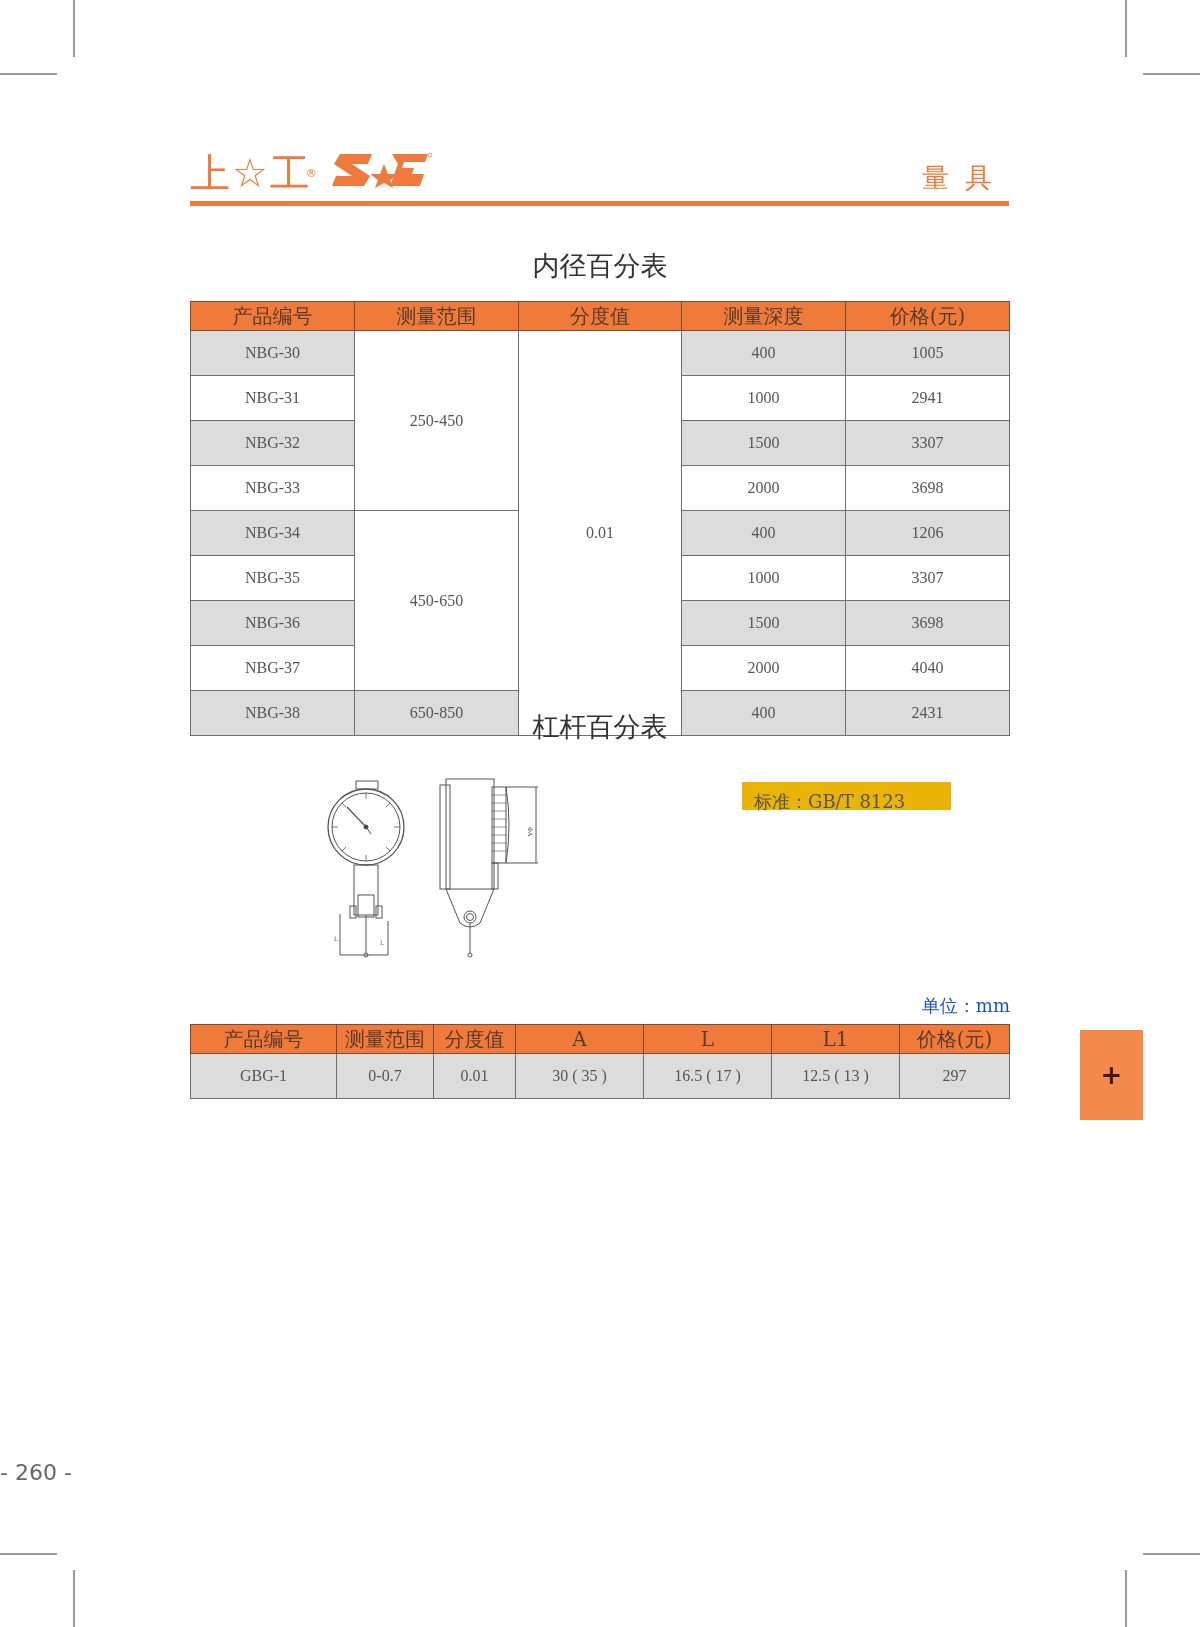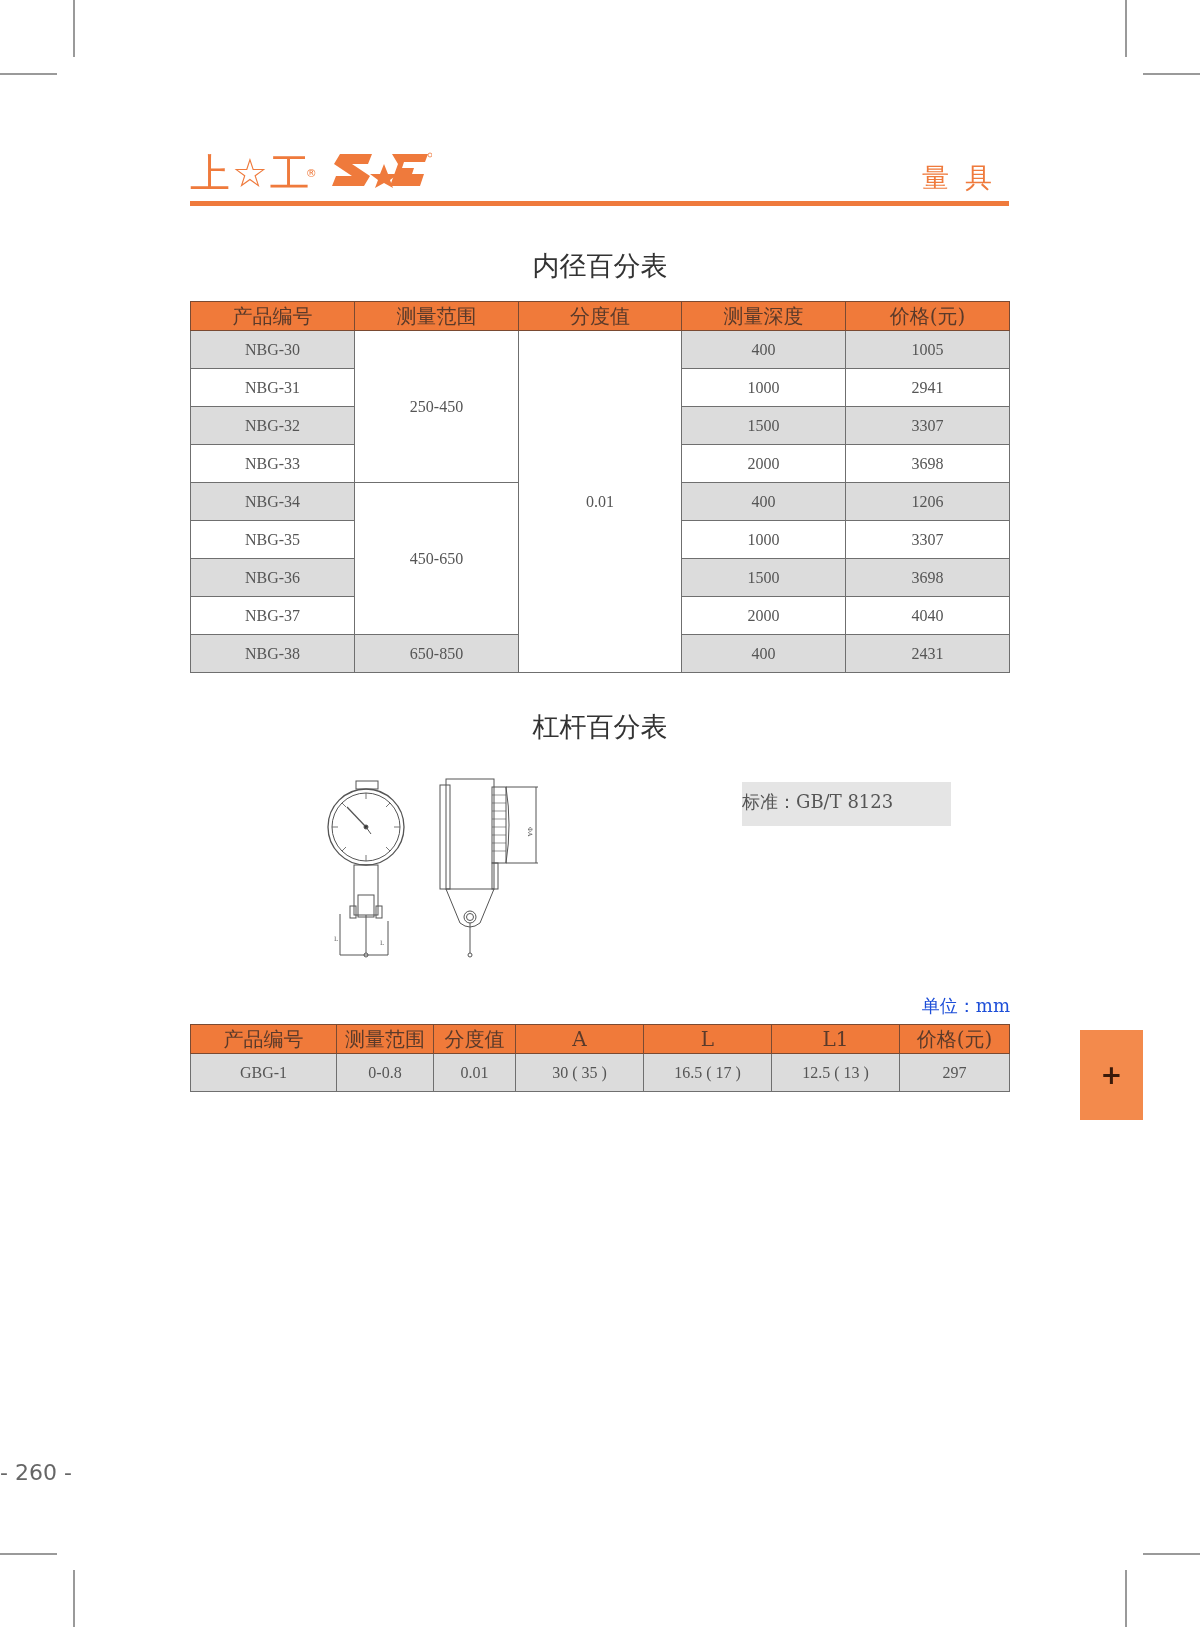--- a/index.html
+++ b/index.html
@@ -11,25 +11,25 @@
   .header-logo-left { position: absolute; left: 190px; top: 150px; font-family: "DejaVu Sans", sans-serif; font-size: 40px; color: #ef7a3c; letter-spacing: 2px; line-height: 47px; }
   .header-logo-left .reg { font-size: 11px; vertical-align: bottom; margin-left: -6px; }
   .header-logo-sg { position: absolute; left: 332px; top: 152px; width: 100px; height: 36px; }
   .header-section { position: absolute; right: 192px; top: 160px; font-family: "DejaVu Sans", sans-serif; font-size: 27px; color: #ef7a3c; letter-spacing: 16px; }
   .header-rule { position: absolute; left: 190px; top: 201px; width: 819px; height: 5px; background: #ef7a3c; }
 
   .section-title { position: absolute; left: 0; width: 1200px; text-align: center; font-family: "DejaVu Sans", sans-serif; font-size: 27px; color: #333; }
 
   table.spec { position: absolute; border-collapse: collapse; font-family: "Liberation Serif", serif; font-size: 16px; color: #555; table-layout: fixed; }
   table.spec th { background: #f07a3a; color: #5a3a2a; font-weight: normal; border: 1px solid #7a4a32; height: 29px; font-family: "DejaVu Serif", serif; font-size: 20px; }
-  table.spec td { border: 1px solid #6f6f6f; text-align: center; height: 38px; }
+  table.spec td { border: 1px solid #6f6f6f; text-align: center; height: 45px; }
   table.spec td.g { background: #dcdcdc; }
   table.spec td.w { background: #ffffff; }
 
-  .standard-box { position: absolute; left: 742px; top: 782px; width: 209px; height: 44px; background: #e5e5e5; font-family: "DejaVu Serif", serif; font-size: 18px; color: #555; line-height: 40px; }
+  .standard-box { position: absolute; left: 742px; top: 782px; width: 209px; height: 28px; background: #eab308; font-family: "DejaVu Serif", serif; font-size: 18px; color: #555; padding-left: 12px; line-height: 40px; }
   .unit-label { position: absolute; right: 190px; top: 994px; font-family: "DejaVu Serif", serif; font-size: 18px; color: #1d4ed8; }
 
   .drawing { position: absolute; left: 320px; top: 775px; width: 230px; height: 200px; }
 
   .side-tab { position: absolute; left: 1080px; top: 1030px; width: 63px; height: 90px; background: #f38a4c; display: flex; align-items: center; justify-content: center; font-family: "DejaVu Sans", sans-serif; font-size: 26px; color: #3a1a0a; font-weight: bold; cursor: pointer; }
 
   .page-number { position: absolute; left: 0; width: 1200px; top: 1460px; text-align: left; font-family: "DejaVu Sans", sans-serif; font-size: 22px; color: #666; }
 </style>
 </head>
 <body>
@@ -205,21 +205,21 @@
       <th>分度值</th>
       <th>A</th>
       <th>L</th>
       <th>L1</th>
       <th>价格(元)</th>
     </tr>
   </thead>
   <tbody>
     <tr>
       <td class="g">GBG-1</td>
-      <td class="g">0-0.8</td>
+      <td class="g">0-0.7</td>
       <td class="g">0.01</td>
       <td class="g">30 ( 35 )</td>
       <td class="g">16.5 ( 17 )</td>
       <td class="g">12.5 ( 13 )</td>
       <td class="g">297</td>
     </tr>
   </tbody>
 </table>
 
 <div class="side-tab">

